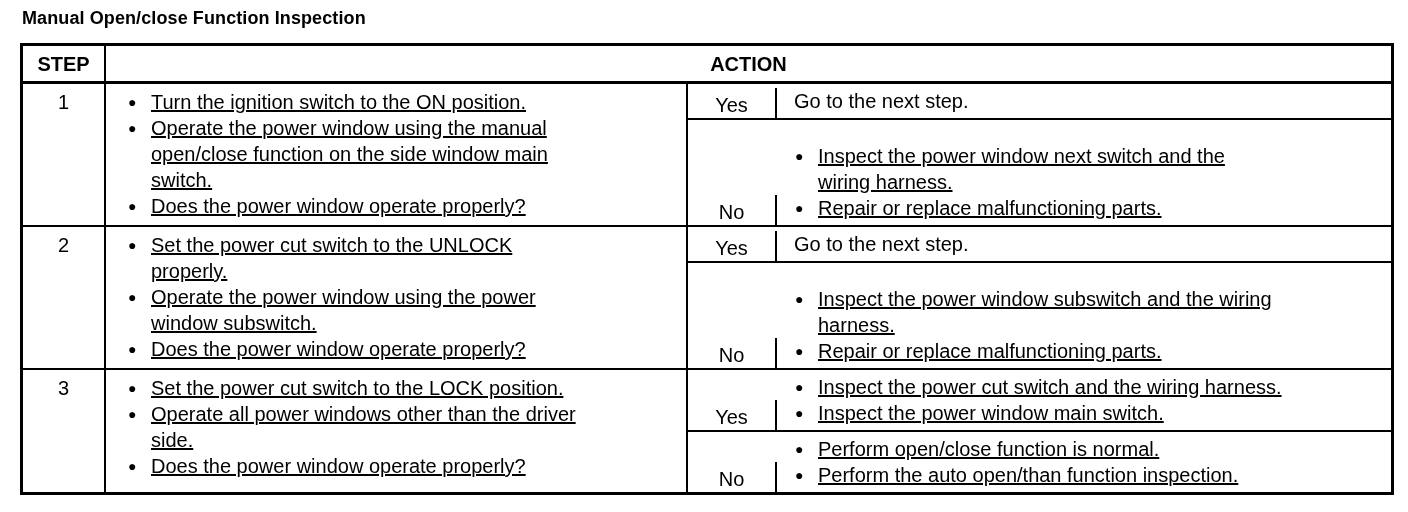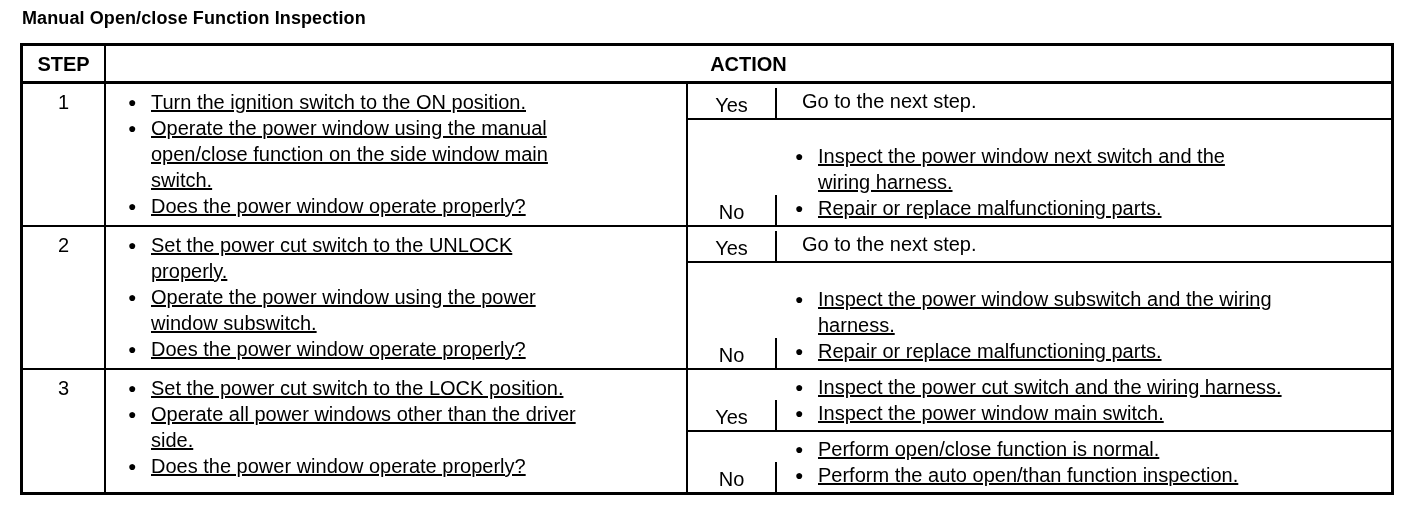--- a/index.html
+++ b/index.html
@@ -69,21 +69,21 @@
   .action-cell .li { padding-left: 41px; }
   .li-text { white-space: pre-line; display: block; text-decoration: underline; }
   .bullet {
     position: absolute;
     left: 22px;
     top: 0;
     font-size: 14px;
     line-height: 26px;
   }
   .action-cell .bullet { left: 18px; }
-  .plain-action { padding-left: 25px; white-space: pre-line; }
+  .plain-action { padding-left: 17px; white-space: pre-line; }
 </style>
 </head>
 <body>
 
 <div class="page">
   <h1 class="title">Manual Open/close Function Inspection</h1>
 
   <div class="table">
     <div class="header-row">
       <div class="hdr-cell hdr-step">STEP</div>

